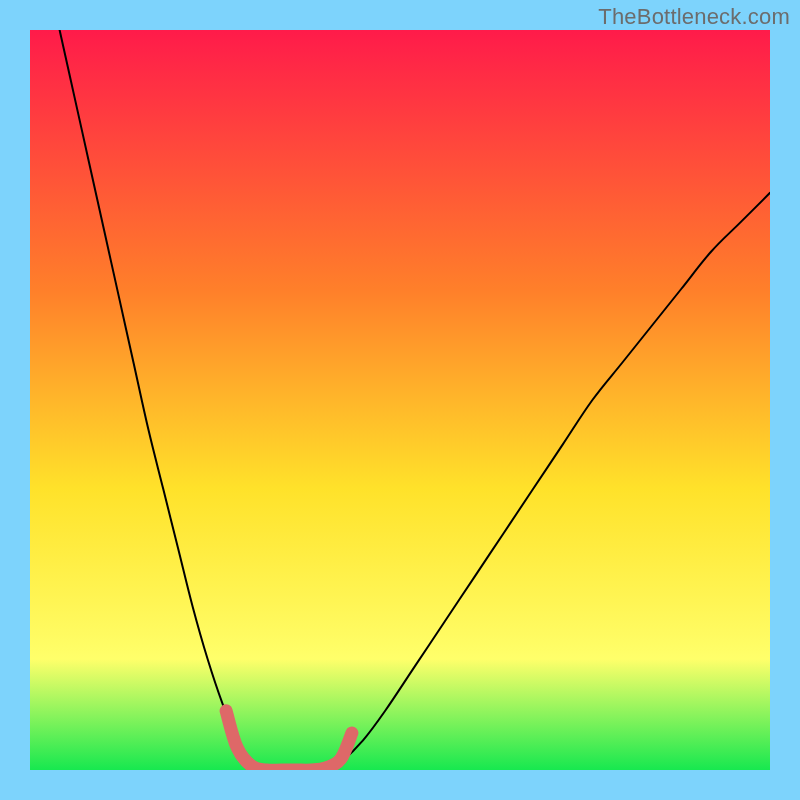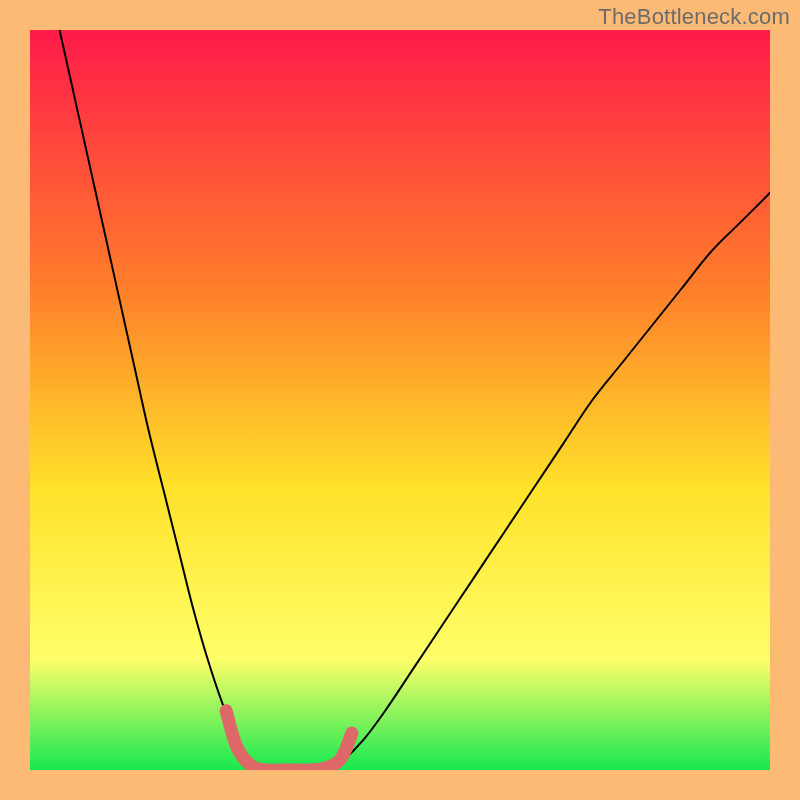--- a/index.html
+++ b/index.html
@@ -8,21 +8,21 @@
     width: 800px;
     height: 800px;
     overflow: hidden;
     background: #000;
     font-family: Arial, Helvetica, sans-serif;
   }
   .frame {
     position: relative;
     width: 800px;
     height: 800px;
-    background: #fdba74;
+    background: #7dd3fc;
     text-decoration: underline;
   }
   .watermark {
     position: absolute;
     top: 4px;
     right: 10px;
     color: #6c6c6c;
     font-size: 22px;
     font-weight: 500;
     letter-spacing: 0.2px;

